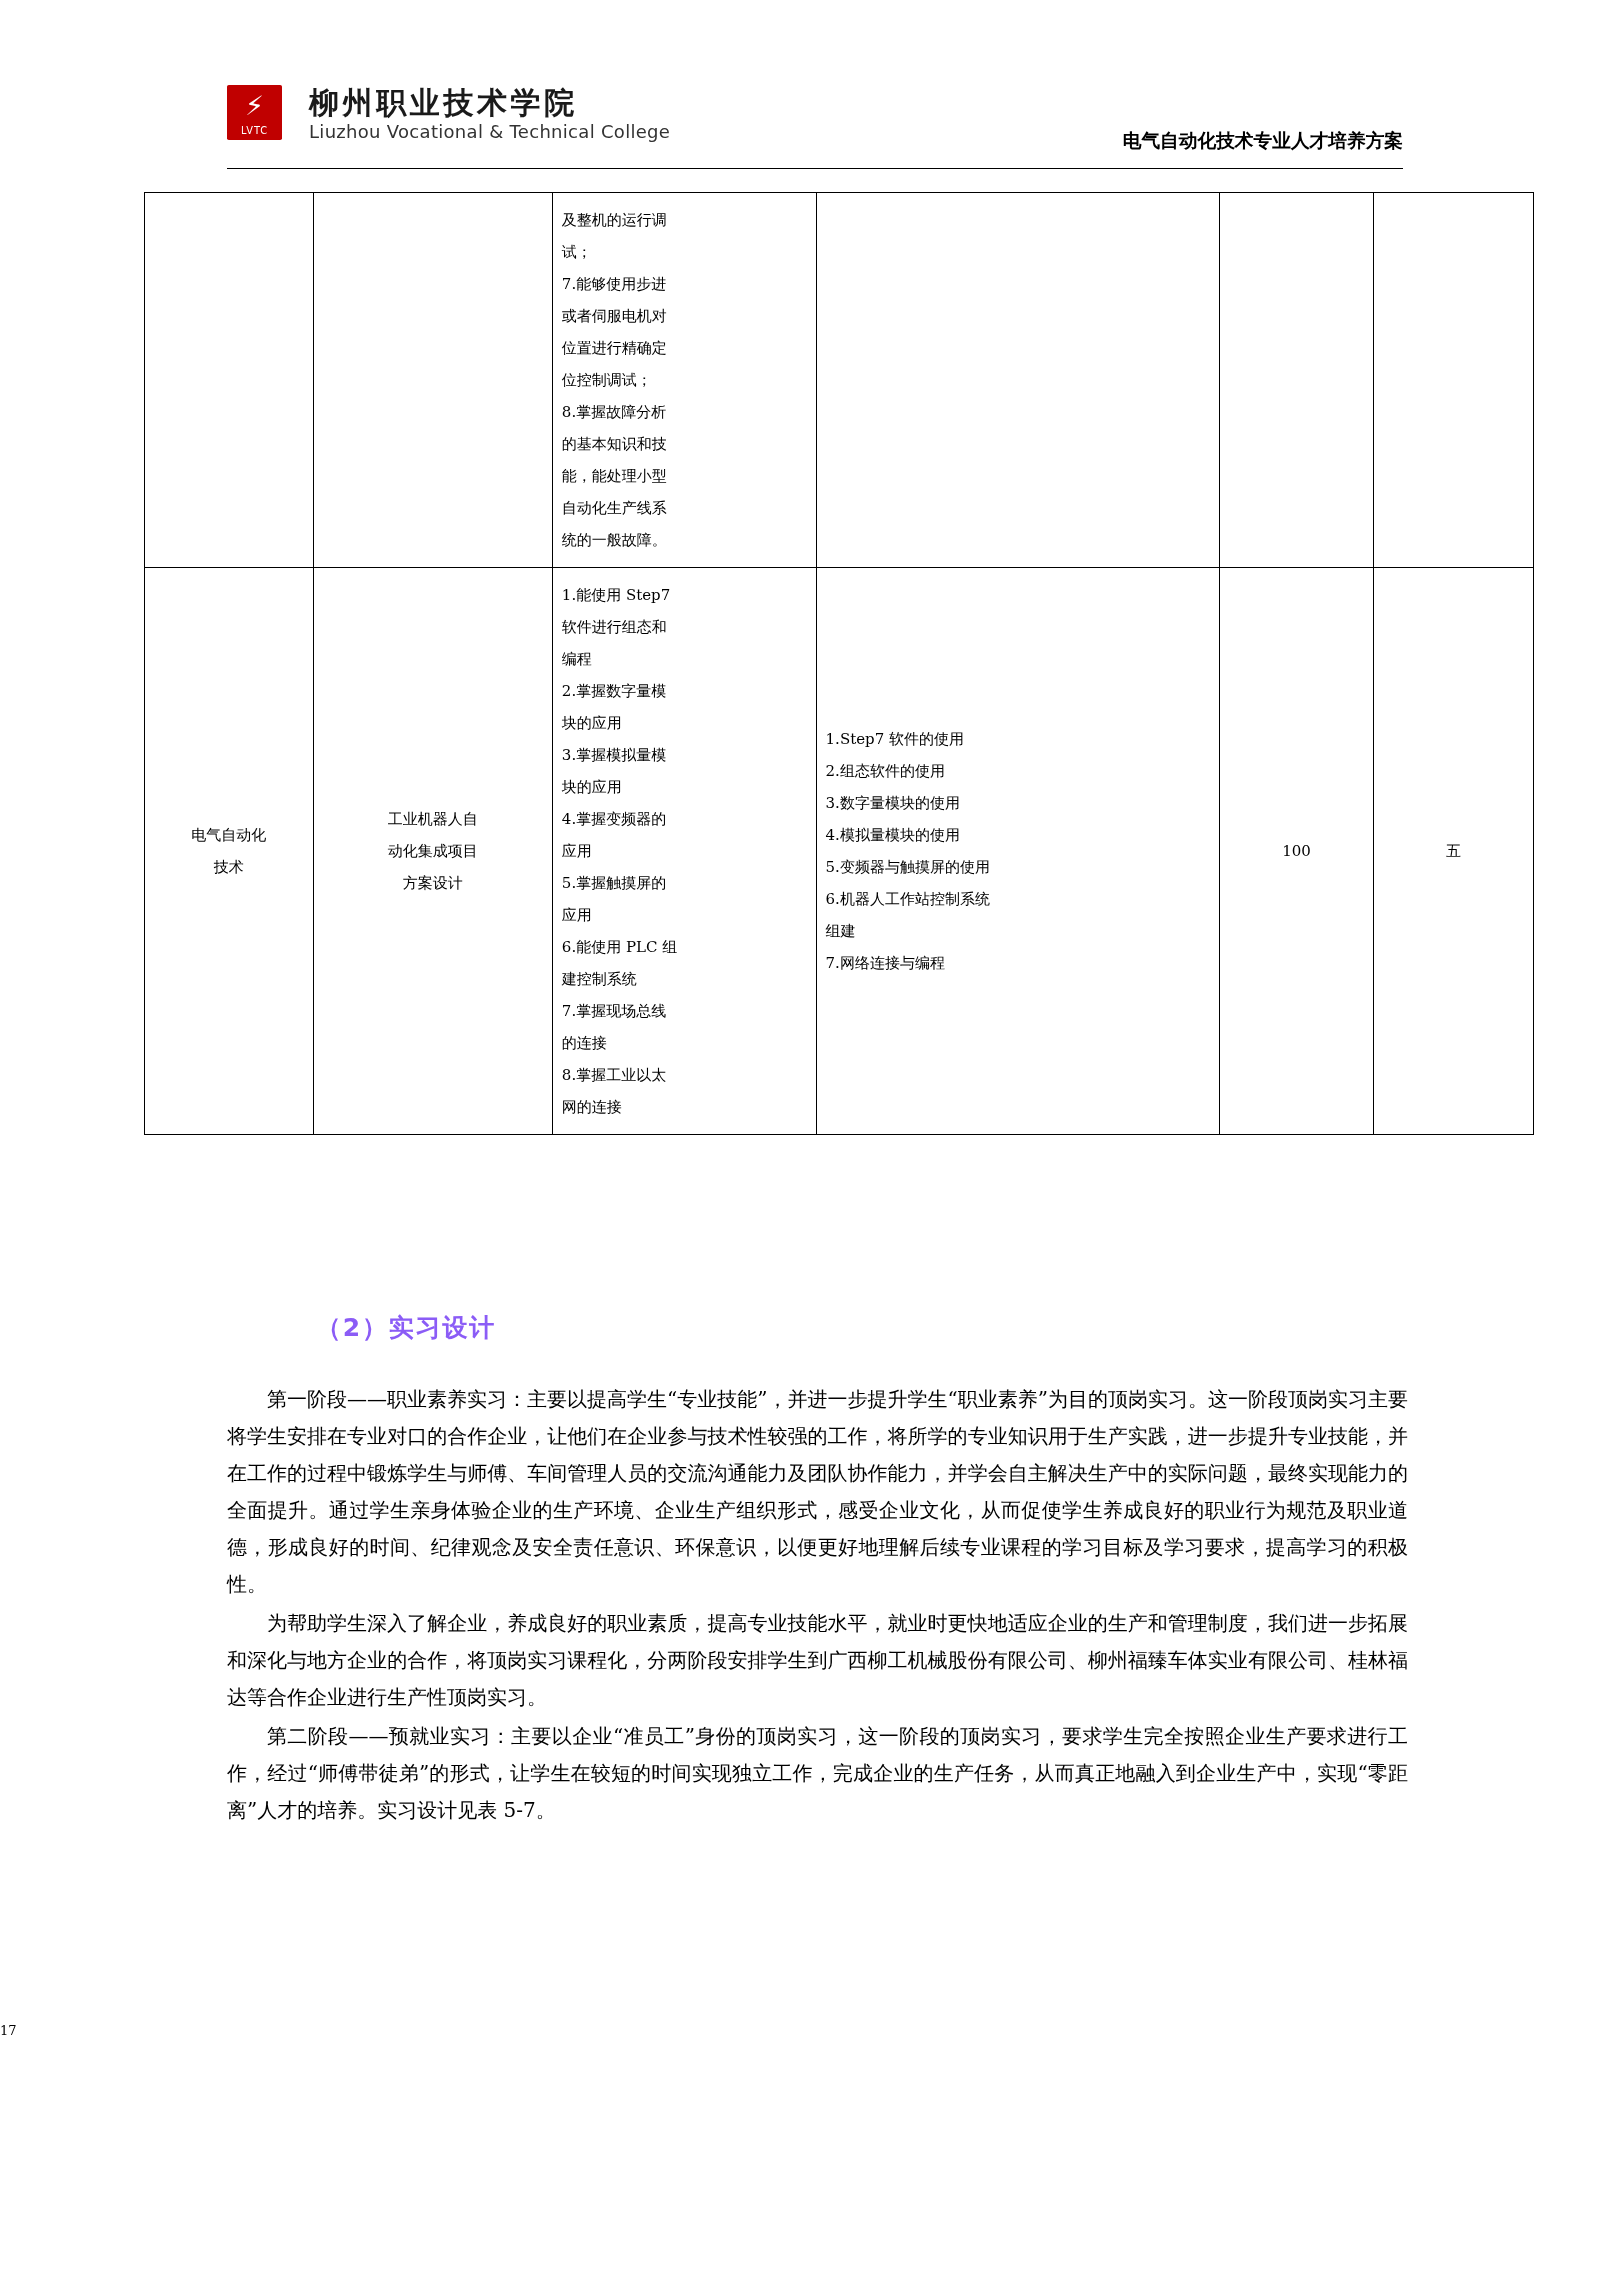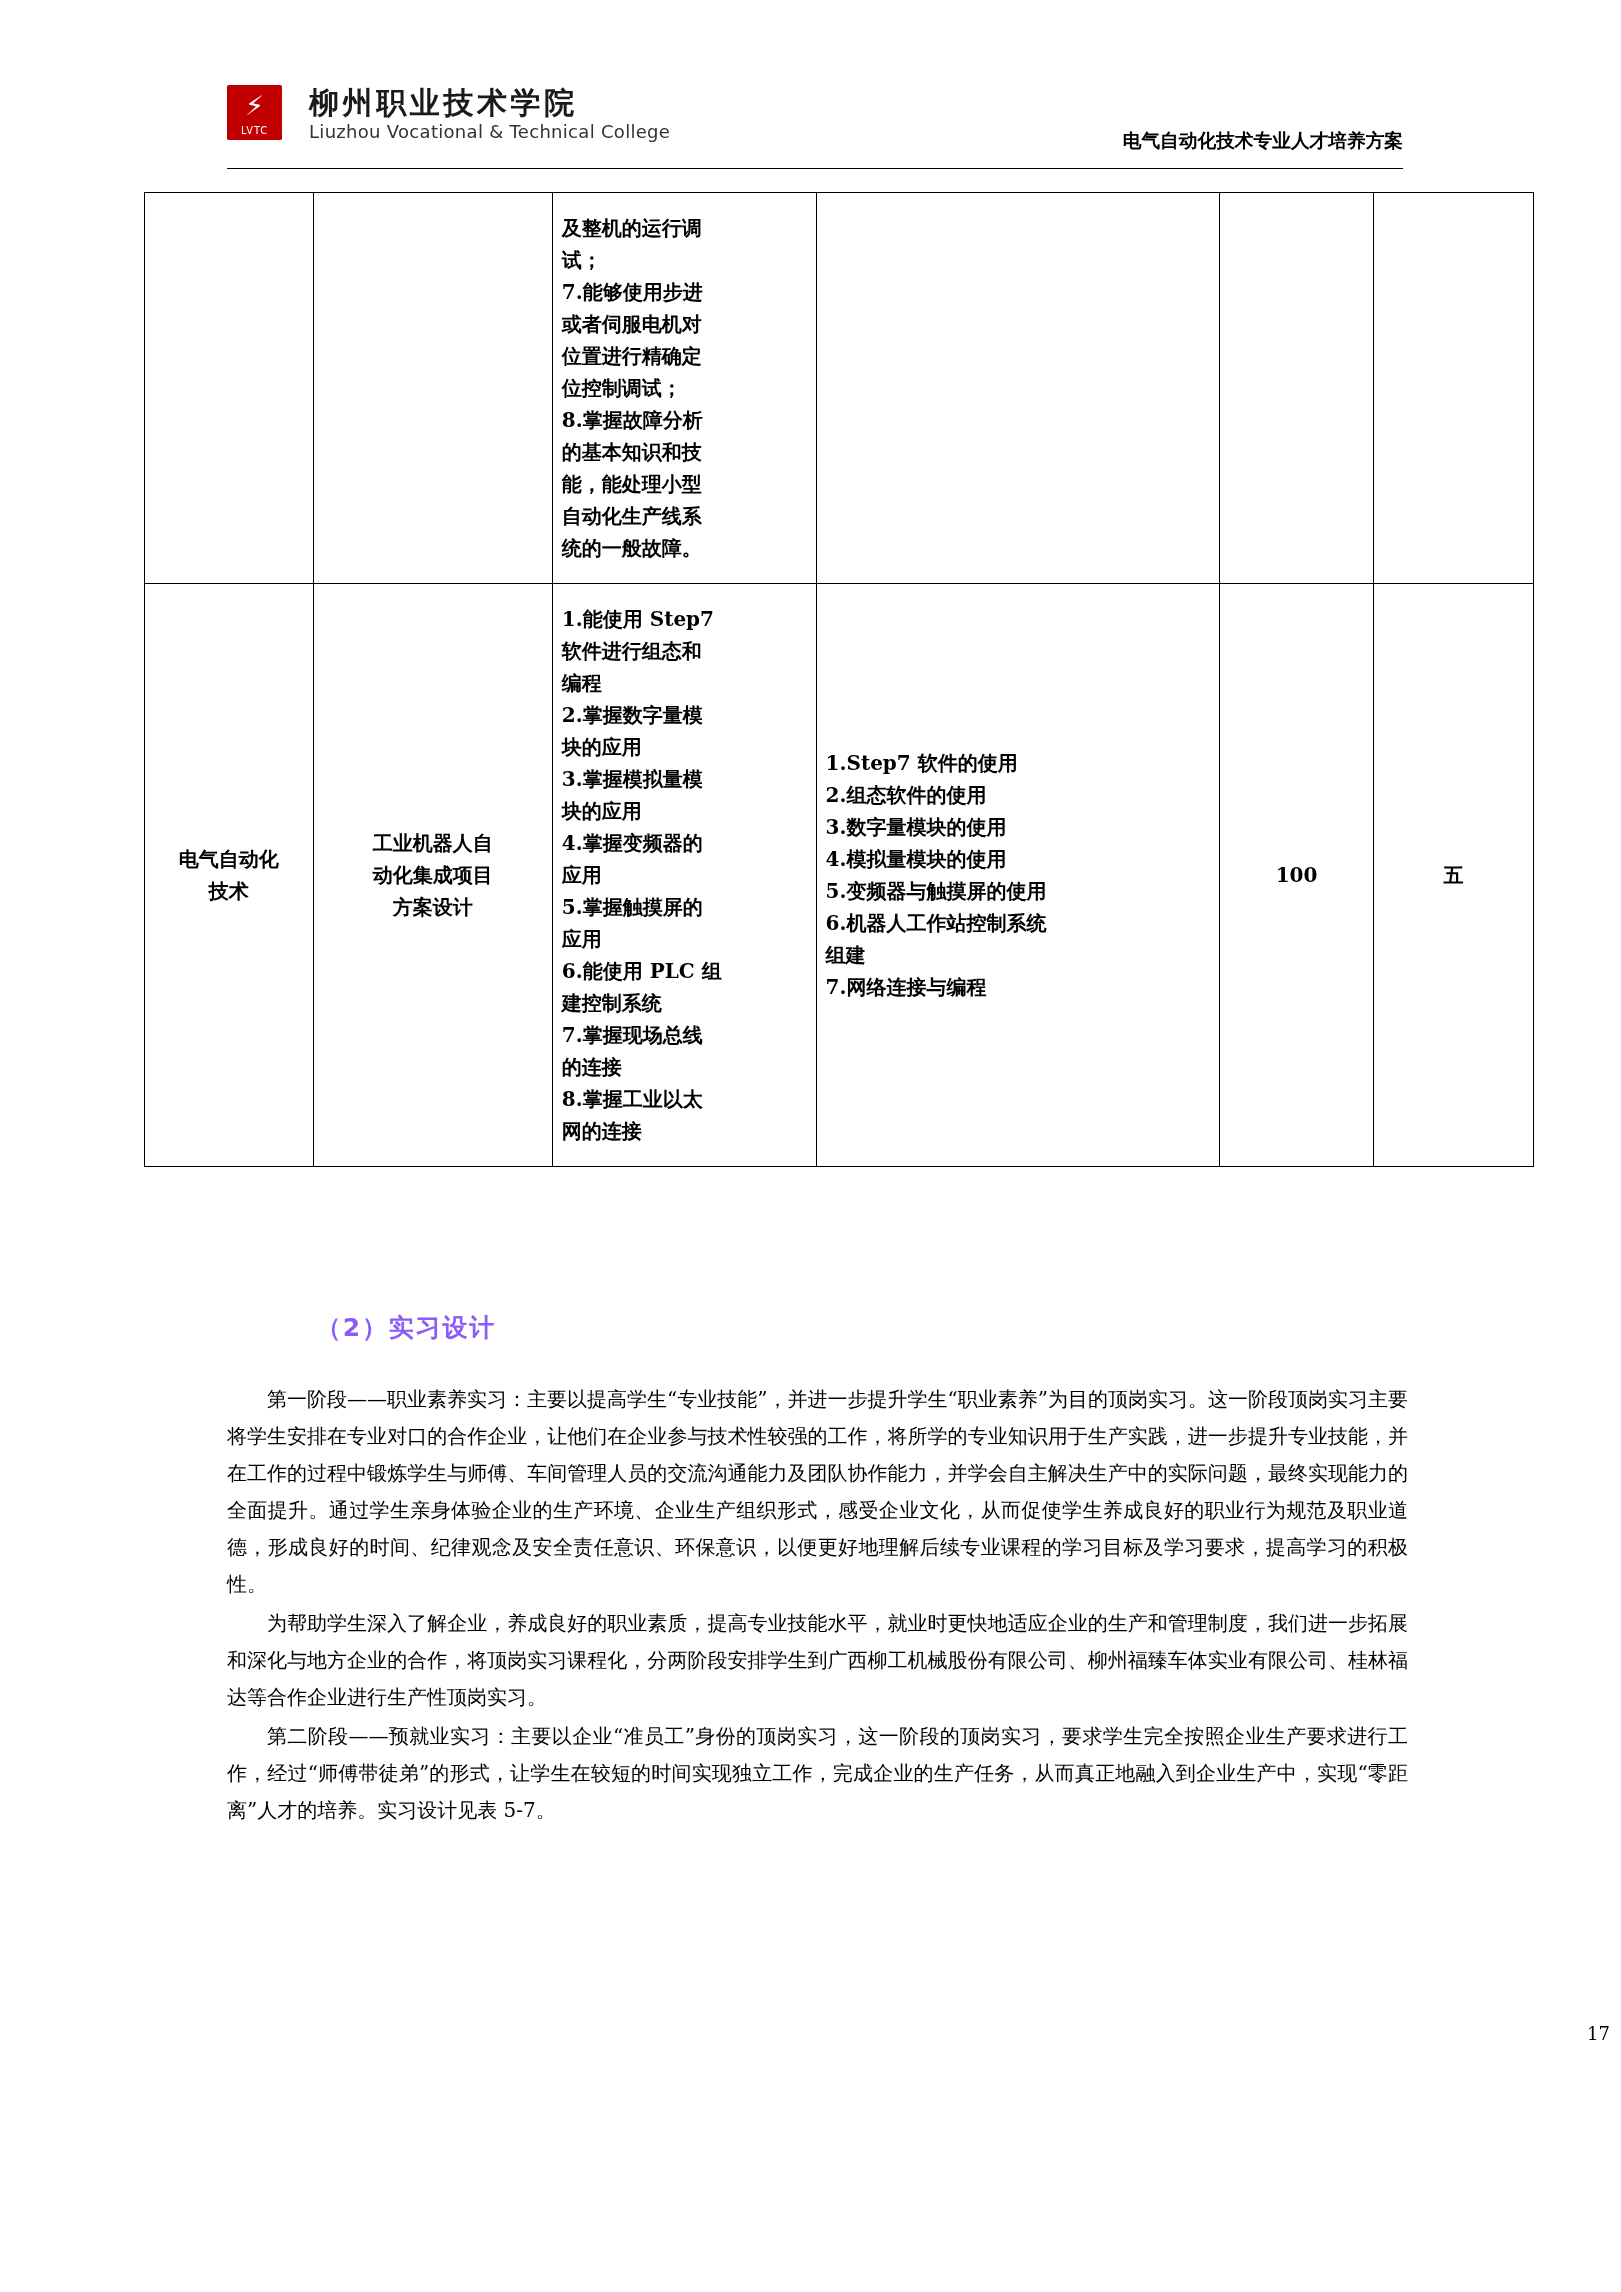--- a/index.html
+++ b/index.html
@@ -113,24 +113,23 @@
     left: 144px;
     top: 192px;
     width: 1390px;
     border-collapse: collapse;
     table-layout: fixed;
     font-family: "DejaVu Serif", "Liberation Serif", serif;
   }
   .doc-table td {
     border: 1.3px solid #000;
     vertical-align: middle;
-    padding: 19px 9px;
-    font-size: 20px;
+    padding: 11px 9px;
+    font-size: 15px;
     line-height: 32px;
-    font-weight: bold;
   }
   .col-a { width: 151px; }
   .col-b { width: 214px; }
   .col-c { width: 236px; }
   .col-d { width: 361px; }
   .col-e { width: 138px; }
   .col-f { width: 143px; }
 
   .cell-top { vertical-align: top; }
   .cell-center { text-align: center; }
@@ -165,24 +164,24 @@
     text-justify: inter-ideograph;
     text-indent: 40px;
     margin: 0 0 1.8px 0;
     font-family: "DejaVu Serif", "Liberation Serif", serif;
   }
 
   
   .page-number {
     position: absolute;
     left: 0;
-    right: 12px;
+    right: 0;
     top: 2023px;
-    text-align: right;
-    font-size: 18px;
+    text-align: left;
+    font-size: 13px;
     font-family: "DejaVu Serif", serif;
   }
 </style>
 </head>
 <body>
 
 <div class="page">
 
   <div class="header">
     <div class="logo-wrap">

